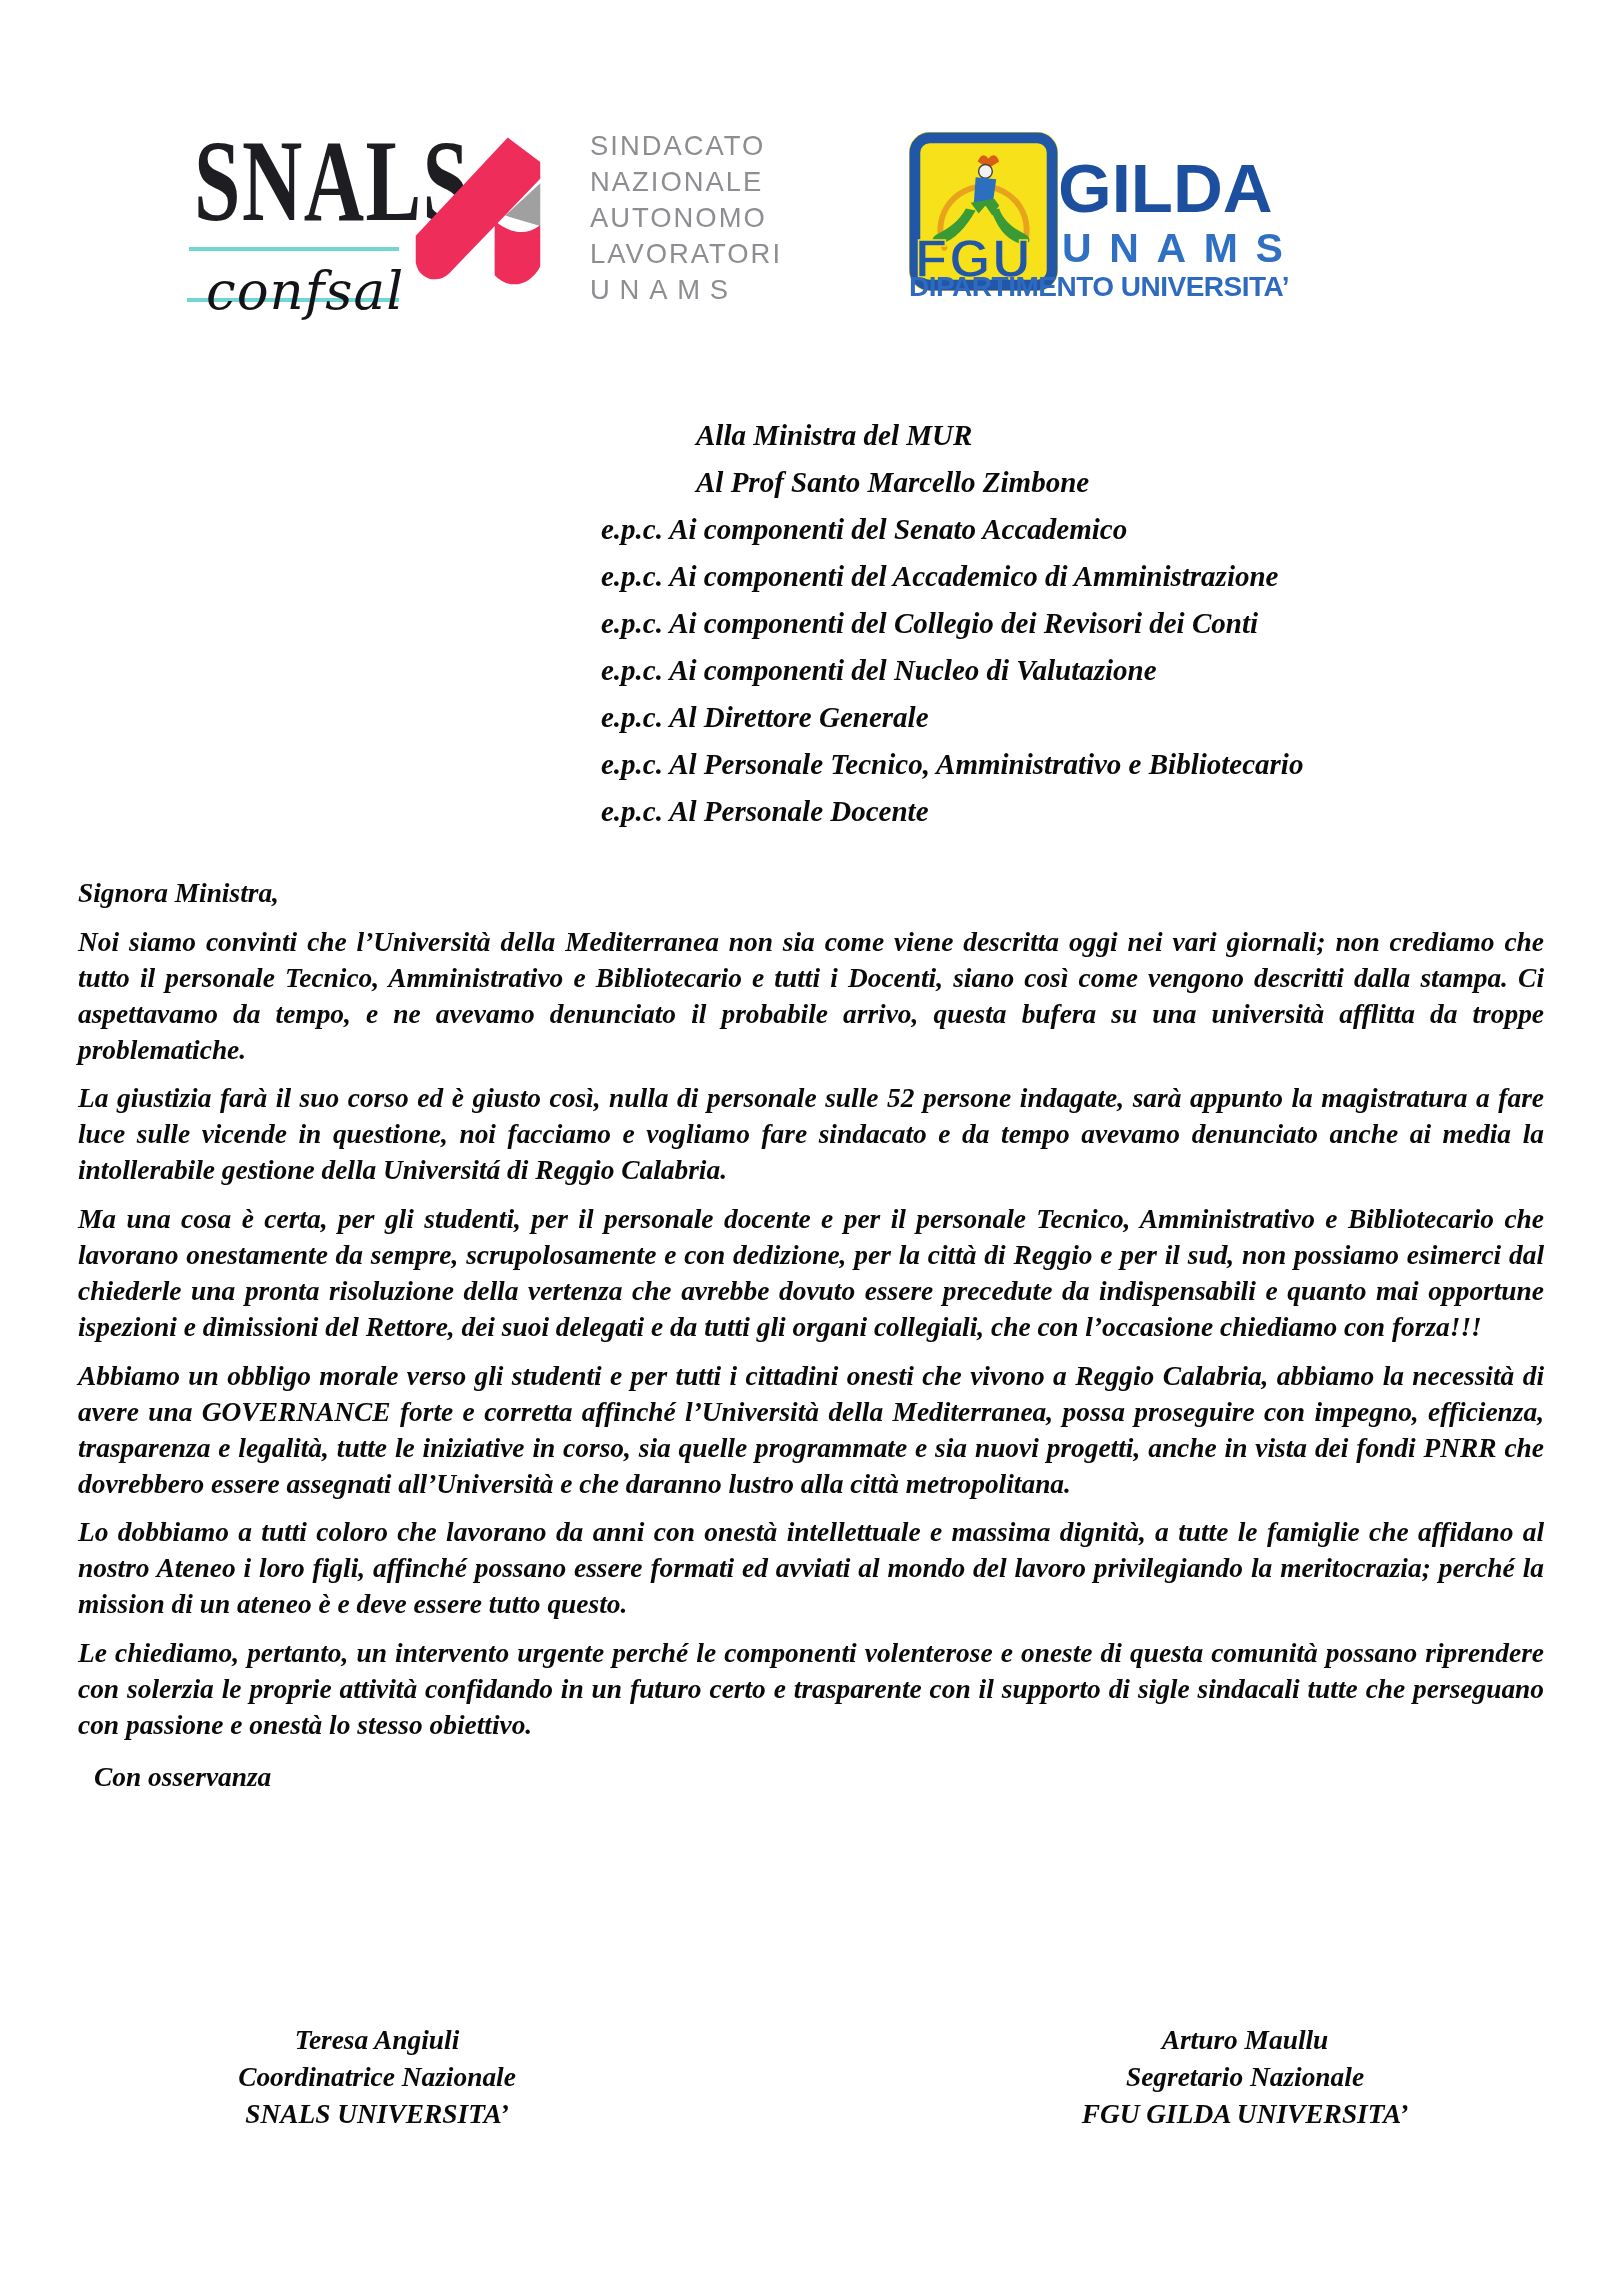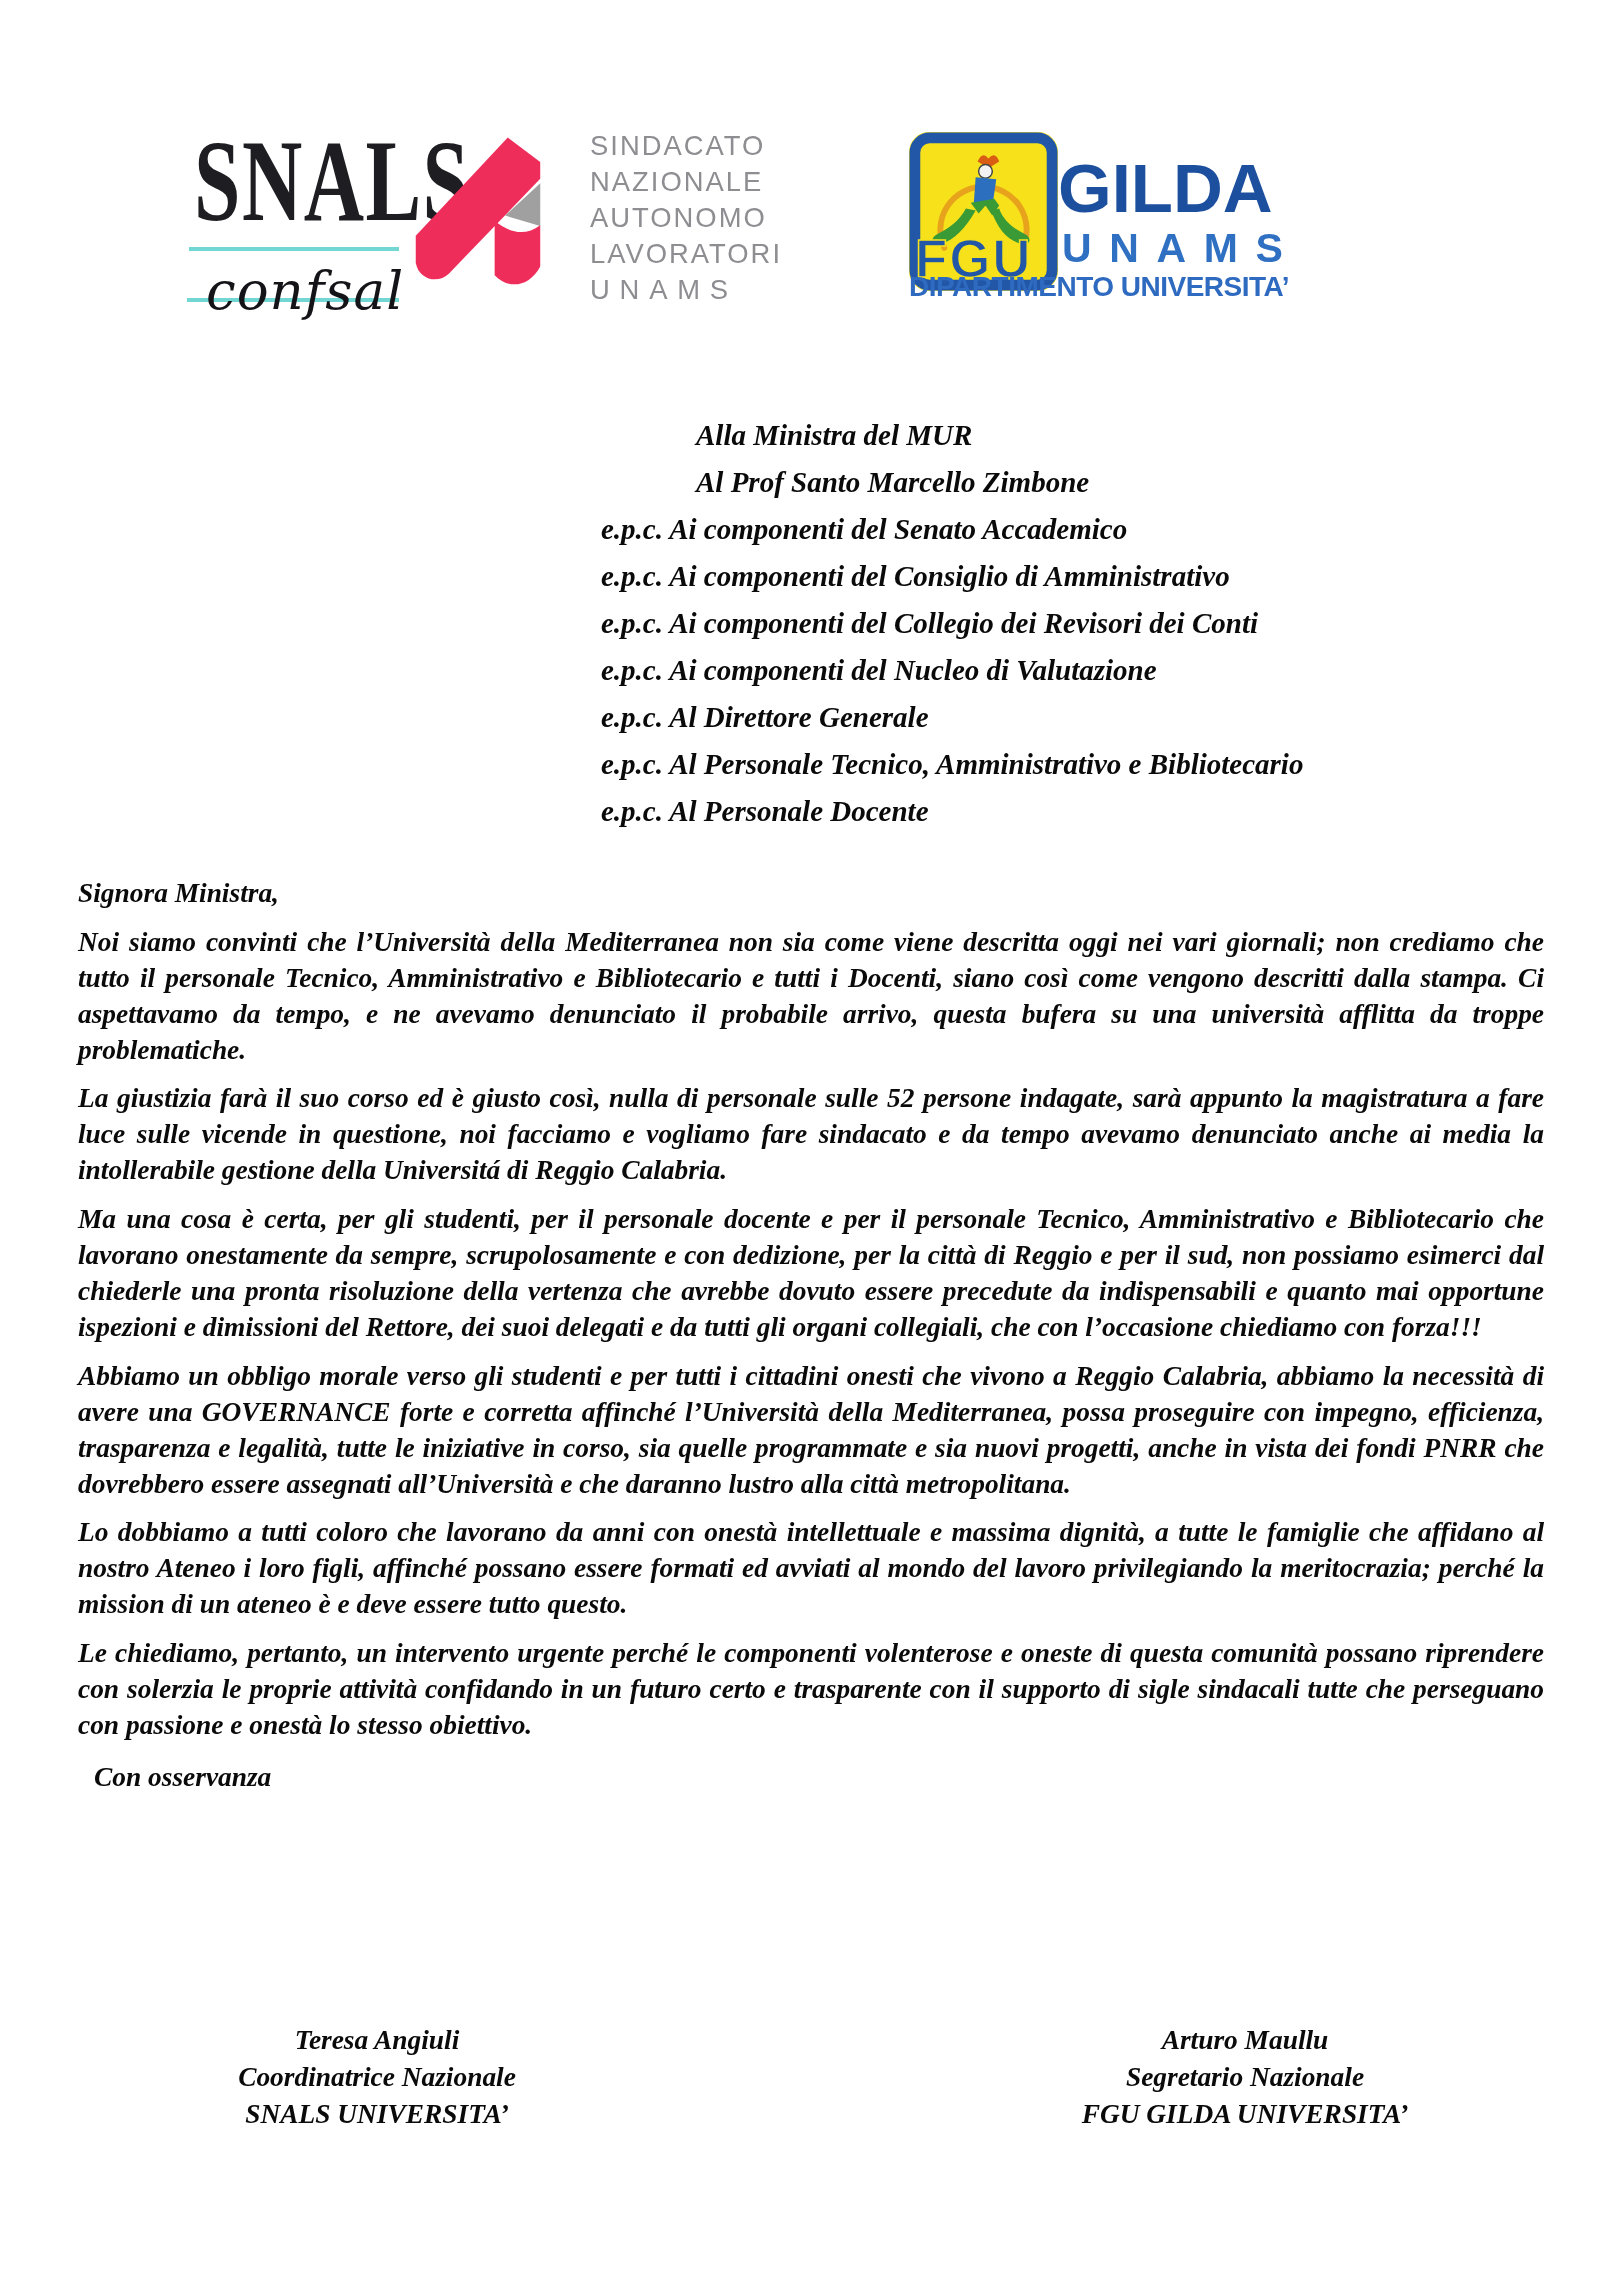--- a/index.html
+++ b/index.html
@@ -109,21 +109,21 @@
     </svg>
     <div class="gilda">GILDA</div>
     <div class="unams">UNAMS</div>
     <div class="dip">DIPARTIMENTO UNIVERSITA’</div>
   </div>
 
   <div class="recipients">
     <div class="recipient-line indent">Alla Ministra del MUR</div>
     <div class="recipient-line indent">Al Prof Santo Marcello Zimbone</div>
     <div class="recipient-line">e.p.c. Ai componenti del Senato Accademico</div>
-    <div class="recipient-line">e.p.c. Ai componenti del Consiglio di Amministrativo</div>
+    <div class="recipient-line">e.p.c. Ai componenti del Accademico di Amministrazione</div>
     <div class="recipient-line">e.p.c. Ai componenti del Collegio dei Revisori dei Conti</div>
     <div class="recipient-line">e.p.c. Ai componenti del Nucleo di Valutazione</div>
     <div class="recipient-line">e.p.c. Al Direttore Generale</div>
     <div class="recipient-line">e.p.c. Al Personale Tecnico, Amministrativo e Bibliotecario</div>
     <div class="recipient-line">e.p.c. Al Personale Docente</div>
   </div>
 
   <div class="letter-body">
     <p class="salutation">Signora Ministra,</p>
     <p class="para">Noi siamo convinti che l’Università della Mediterranea non sia come viene descritta oggi nei vari giornali; non crediamo che tutto il personale Tecnico, Amministrativo e Bibliotecario e tutti i Docenti, siano così come vengono descritti dalla stampa. Ci aspettavamo da tempo, e ne avevamo denunciato il probabile arrivo, questa bufera su una università afflitta da troppe problematiche.</p>

